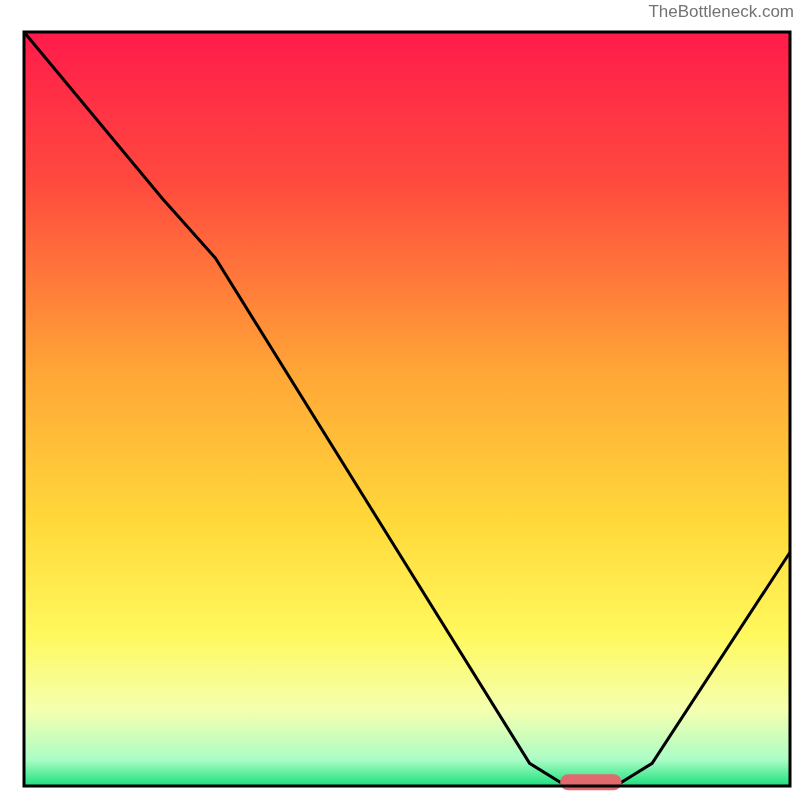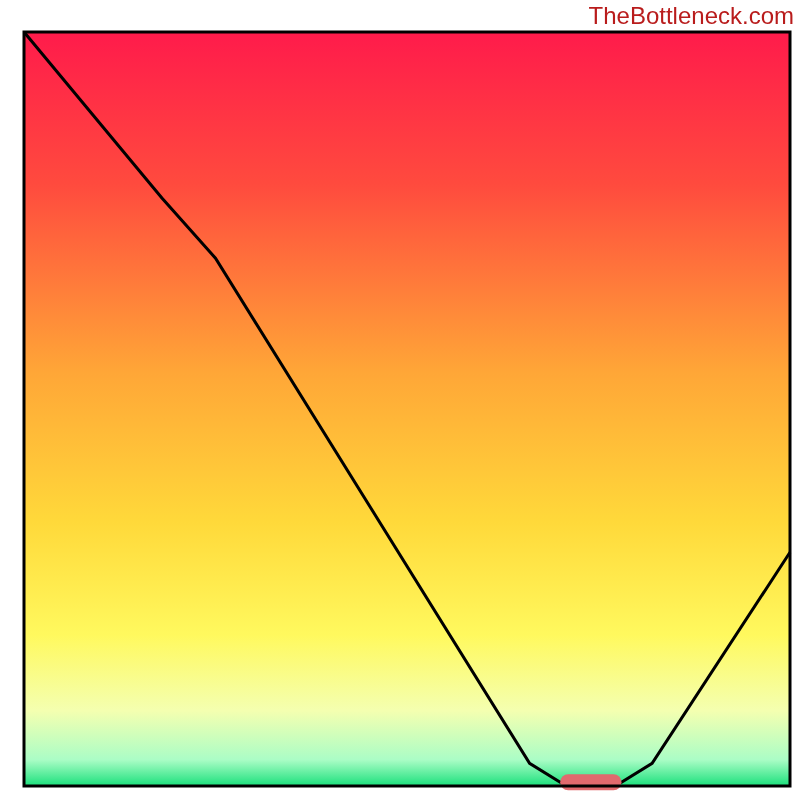--- a/index.html
+++ b/index.html
@@ -13,23 +13,23 @@
   }
   .stage {
     position: relative;
     width: 800px;
     height: 800px;
   }
   .watermark {
     position: absolute;
     top: 2px;
     right: 6px;
-    font-size: 24px;
+    font-size: 17px;
     font-weight: 500;
-    color: #b91c1c;
+    color: #737373;
     letter-spacing: 0px;
     user-select: none;
   }
   svg.chart {
     position: absolute;
     left: 0;
     top: 0;
   }
 </style>
 </head>

